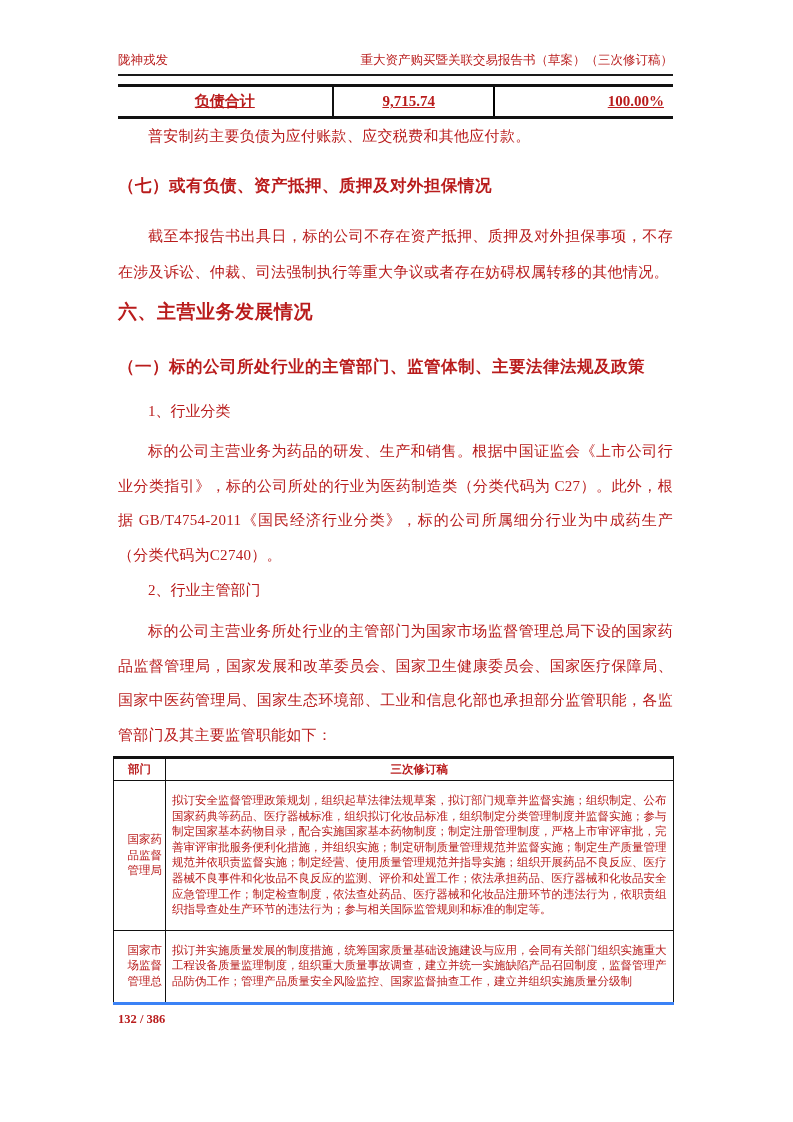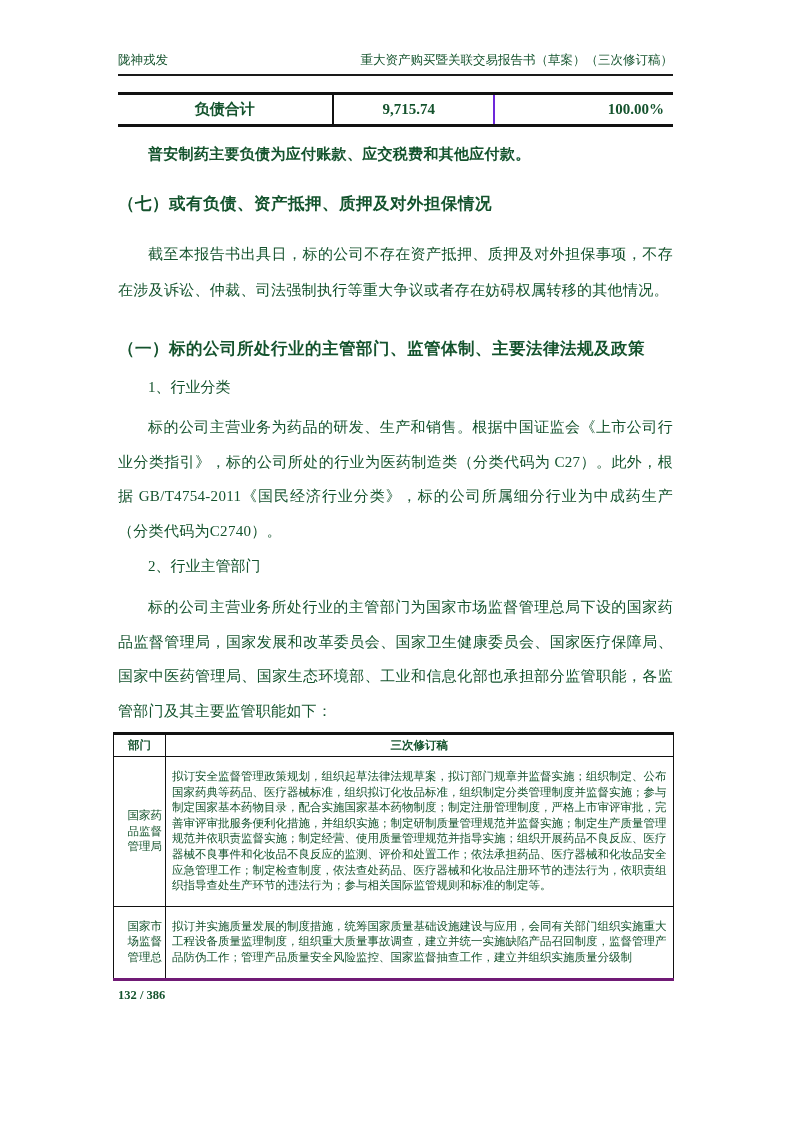--- a/index.html
+++ b/index.html
@@ -1,71 +1,71 @@
 <!DOCTYPE html>
 <html><head>
 <meta charset="utf-8">
 <style>
   html,body{margin:0;padding:0;background:#e8e8e8;}
   .page{
     width:793px;height:1122px;background:#ffffff;margin:0 auto;
-    font-family:"Liberation Serif","DejaVu Serif",serif;color:#14532d;
+    font-family:"Liberation Serif","DejaVu Serif",serif;color:#b91c1c;
     overflow:hidden;box-sizing:border-box;position:relative;
   }
   .content{padding:52px 120px 0 118px;}
 
   
   .doc-header{
     display:flex;justify-content:space-between;align-items:flex-end;
     font-size:12.5px;line-height:17px;padding-bottom:5px;
     border-bottom:2px solid #1a1a1a;
   }
 
   
   .sum-table{
-    display:flex;margin-top:16px;height:29px;
+    display:flex;margin-top:8px;height:29px;
     border-top:3px solid #111;border-bottom:3px solid #111;
-    font-weight:bold;font-size:15px;
+    font-weight:bold;font-size:15px;text-decoration:underline;
   }
   .sum-table .sc{line-height:29px;box-sizing:border-box;white-space:nowrap;overflow:hidden;}
   .sum-table .c1{width:38.5%;text-align:center;}
   .sum-table .c2{width:29%;text-align:center;padding-right:9px;border-left:2px solid #111;}
-  .sum-table .c3{width:32.5%;text-align:right;padding-right:9px;border-left:2px solid #6d28d9;}
+  .sum-table .c3{width:32.5%;text-align:right;padding-right:9px;border-left:2px solid #000000;}
 
   
   p{margin:0;}
   .body{
     font-size:15px;text-align:justify;text-justify:inter-character;
     letter-spacing:0.3px;
   }
   .indent{text-indent:2em;}
-  .p-note{margin-top:16px;line-height:22px;font-weight:bold;}
+  .p-note{margin-top:6px;line-height:22px;}
   .p-guarantee{margin-top:20px;line-height:36px;}
   .p-classify{margin-top:12px;line-height:34.5px;}
   .p-regulators{margin-top:13px;line-height:34.5px;}
 
   .h-sub{
     font-family:Liberation Sans, sans-serif;
     font-weight:bold;font-size:16.5px;line-height:26px;margin:25px 0 0 0;
     letter-spacing:0.5px;
   }
   .h-sub.two-line{margin-top:18px;line-height:45px;}
   .h-main{
     font-family:"Liberation Sans","DejaVu Sans",sans-serif;
     font-weight:bold;font-size:19px;line-height:28px;margin:8px 0 0 0;
     letter-spacing:0.5px;
   }
   .item{font-size:15px;line-height:21px;text-indent:2em;}
-  .item-1{margin-top:6px;}
+  .item-1{margin-top:12px;}
   .item-2{margin-top:8px;}
 
   
   .dept-table{
     width:101%;margin-left:-5px;margin-top:4px;border-collapse:collapse;
-    border-top:3px solid #111;border-bottom:3px solid #701a75;
+    border-top:3px solid #111;border-bottom:3px solid #3b82f6;
     font-size:11.5px;line-height:15.6px;table-layout:fixed;
   }
   .dept-table th,.dept-table td{
     border:1px solid #111;box-sizing:border-box;vertical-align:middle;
   }
   .dept-table th{font-weight:bold;text-align:center;height:23px;padding:2px 4px;}
   .col-dept{width:52px;}
   .dept-cell{text-align:right;padding:2px 3px;}
   .duty-cell{text-align:justify;text-justify:inter-character;padding:12px 6px;}
 
@@ -89,20 +89,21 @@
       <div class="sc c2">9,715.74</div>
       <div class="sc c3">100.00%</div>
     </div>
 
     <p class="body indent p-note">普安制药主要负债为应付账款、应交税费和其他应付款。</p>
 
     <h3 class="h-sub">（七）或有负债、资产抵押、质押及对外担保情况</h3>
 
     <p class="body indent p-guarantee">截至本报告书出具日，标的公司不存在资产抵押、质押及对外担保事项，不存在涉及诉讼、仲裁、司法强制执行等重大争议或者存在妨碍权属转移的其他情况。</p>
 
+    <h2 class="h-main">六、主营业务发展情况</h2>
 
     <h3 class="h-sub two-line">（一）标的公司所处行业的主管部门、监管体制、主要法律法规及政策</h3>
 
     <p class="item item-1">1、行业分类</p>
 
     <p class="body indent p-classify">标的公司主营业务为药品的研发、生产和销售。根据中国证监会《上市公司行业分类指引》，标的公司所处的行业为医药制造类（分类代码为 C27）。此外，根据 GB/T4754-2011《国民经济行业分类》，标的公司所属细分行业为中成药生产（分类代码为C2740）。</p>
 
     <p class="item item-2">2、行业主管部门</p>
 
     <p class="body indent p-regulators">标的公司主营业务所处行业的主管部门为国家市场监督管理总局下设的国家药品监督管理局，国家发展和改革委员会、国家卫生健康委员会、国家医疗保障局、国家中医药管理局、国家生态环境部、工业和信息化部也承担部分监管职能，各监管部门及其主要监管职能如下：</p>

